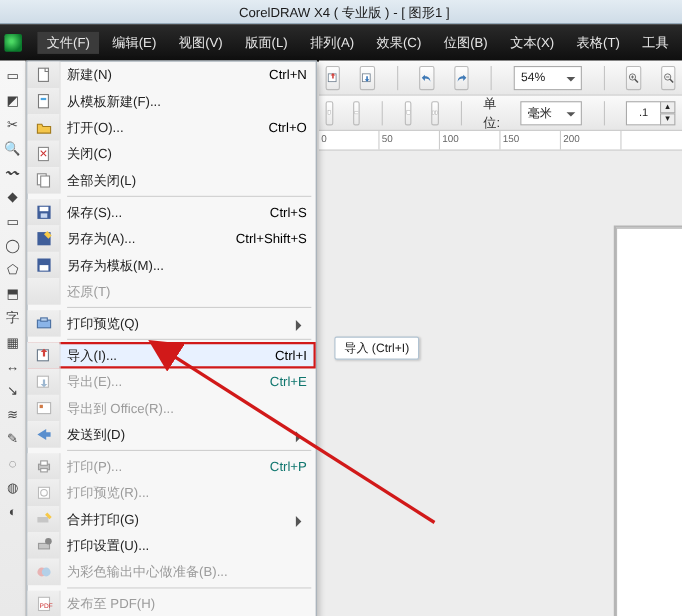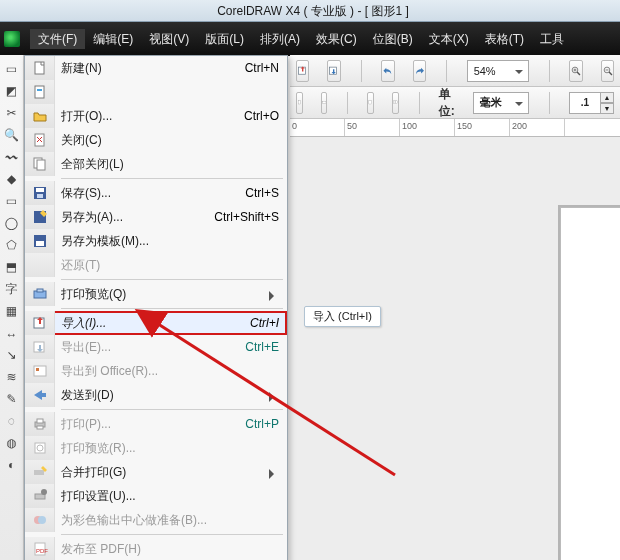--- a/index.html
+++ b/index.html
@@ -21,42 +21,42 @@
   .titlebar .logo {
     width: 14px; height: 14px; margin-right: 6px;
     background: linear-gradient(135deg,#2aa84a,#0b6b2a);
     border-radius: 2px;
   }
 
   
   .menubar {
     height: 20px;
     background: linear-gradient(#2a2a2a, #0e0e0e);
-    display: flex; align-items: center; padding: 17px 4px;
+    display: flex; align-items: center; padding: 17px 4px; justify-content: space-between;
   }
   .menubar .logo2 {
     width: 16px; height: 16px; margin-right: 10px;
     background: radial-gradient(circle at 40% 40%, #4cd964 10%, #0a7a2c 70%);
     border-radius: 2px;
   }
   .menu-item {
     color: #e6e6e6; padding: 0 8px; font-size: 12px; line-height: 20px;
     cursor: default;
   }
   .menu-item.open { background: #3b3b3b; }
 
   
   .toolstrip {
     position: absolute; left: 290px; right: 0; height: 32px;
     background: linear-gradient(#fafafa,#e7e7e7);
     border-bottom: 1px solid #c4c4c4;
     display: flex; align-items: center; gap: 18px; padding: 0 6px;
   }
   .toolstrip.row1 { top: 55px; }
-  .toolstrip.row2 { top: 87px; font-weight: bold; }
+  .toolstrip.row2 { top: 87px; }
   .tbtn {
     width: 22px; height: 22px; border: 1px solid #bbb; border-radius: 2px;
     background: linear-gradient(#fff,#e9e9e9);
     display: flex; align-items: center; justify-content: center;
   }
   .tselect {
     height: 22px; border: 1px solid #aaa; background: #fff;
     display: flex; align-items: center; padding: 0 18px 0 6px; position: relative;
     font-size: 11px;
   }
@@ -109,21 +109,20 @@
   .dd-row {
     display: flex; align-items: center; height: 24px; position: relative;
     padding-right: 8px;
   }
   .dd-row.disabled { color: #9b9b9b; }
   .dd-row:not(.disabled):hover, .dd-row.highlight {
     background: #e3efff; outline: 1px solid #d01b1b00;
   }
   .dd-row.highlight {
     background: #e8f1ff;
-    font-style: italic;
   }
   .dd-row.highlight-box {
     
     box-shadow: inset 0 0 0 2px #d11919;
   }
   .dd-iconcell {
     width: 30px; height: 100%; display: flex; align-items: center; justify-content: center;
     background: linear-gradient(#efefef,#e3e3e3); border-right: 1px solid #dcdcdc;
     margin-right: 6px;
   }
@@ -373,20 +372,21 @@
     </div>
     <div class="dd-row">
       <div class="dd-iconcell">
         <span class="ico">
           <svg viewBox="0 0 16 16">
             <rect x="3" y="2" width="9" height="12" fill="#fff" stroke="#7a7a7a"></rect>
             <rect x="5" y="5" width="5" height="2" fill="#4aa3df"></rect>
           </svg>
         </span>
       </div>
+      <span class="dd-label">从模板新建(F)...</span>
     </div>
     <div class="dd-row">
       <div class="dd-iconcell">
         <span class="ico">
           <svg viewBox="0 0 16 16">
             <path d="M2 5h4l1 2h7v6H2z" fill="#f4c64b" stroke="#a37b1c"></path>
           </svg>
         </span>
       </div>
       <span class="dd-label">打开(O)...</span>

